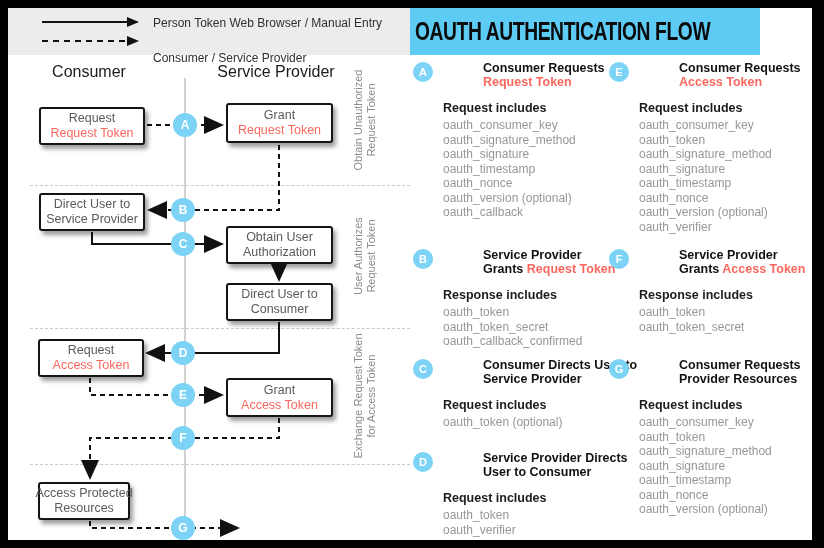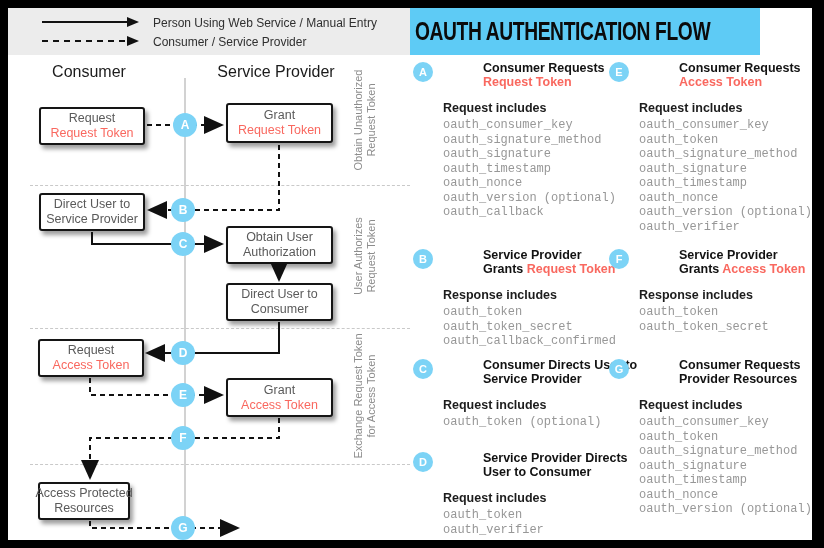--- a/index.html
+++ b/index.html
@@ -63,38 +63,38 @@
   .sec-badge {
     flex:0 0 20px; width:20px; height:20px; border-radius:50%;
     background:var(--badge_blue,#7cd3f6); color:#fff; font-weight:bold; font-size:11px;
     display:flex; align-items:center; justify-content:center; margin:1px 10px 0 0;
   }
   .sec-body { flex:1; }
   .sec-title { font-size:12.5px; font-weight:bold; color:#121212; line-height:14px; white-space:nowrap;margin-left:40px; }
   .sec-title .t-red { color:var(--red,#f9685f); }
   .sec-list-label { font-size:12.5px; font-weight:bold; color:#1c1c1c; margin-top:12px; line-height:14px; }
   .sec-items { margin-top:3px; }
-  .sec-items .param-item { font-size:12px; line-height:14.5px; color:var(--list_gray,#979797); white-space:nowrap;font-family:Liberation Mono, monospace; }
+  .sec-items .param-item { font-size:12px; line-height:14.5px; color:var(--list_gray,#979797); white-space:nowrap; }
 </style>
 </head>
 <body style="--header_blue: #5ecbf5; --badge_blue: #7cd3f6; --red: #f9685f; --legend_bg: #ececec; --list_gray: #979797; --label_gray: #8c8c8c; --box_text: #5a5a5a;">
 
 <div class="frame">
 
   <div class="legend">
     <svg style="left:34px; top:8px;" width="98" height="12">
       <line x1="0" y1="6" x2="85" y2="6" stroke="#111" stroke-width="2"></line>
       <polygon points="85,1 97,6 85,11" fill="#111"></polygon>
     </svg>
-    <div class="legend-label" style="top:8px;">Person Using Web Service / Manual Entry</div>
+    <div class="legend-label" style="top:8px;">Person Token Web Browser / Manual Entry</div>
     <svg style="left:34px; top:27px;" width="98" height="12">
       <line x1="0" y1="6" x2="85" y2="6" stroke="#111" stroke-width="2" stroke-dasharray="6,5"></line>
       <polygon points="85,1 97,6 85,11" fill="#111"></polygon>
     </svg>
-    <div class="legend-label" style="top:27px;">Consumer / Service Provider</div>
+    <div class="legend-label" style="top:43px;">Consumer / Service Provider</div>
   </div>
 
   <div class="header">
     <span class="header-title">OAUTH AUTHENTICATION FLOW</span>
     <span class="header-version">v1.0a</span>
   </div>
 
   <div class="col-header" style="left:16px; top:55px;">Consumer</div>
   <div class="col-header" style="left:203px; top:55px;">Service Provider</div>
 

